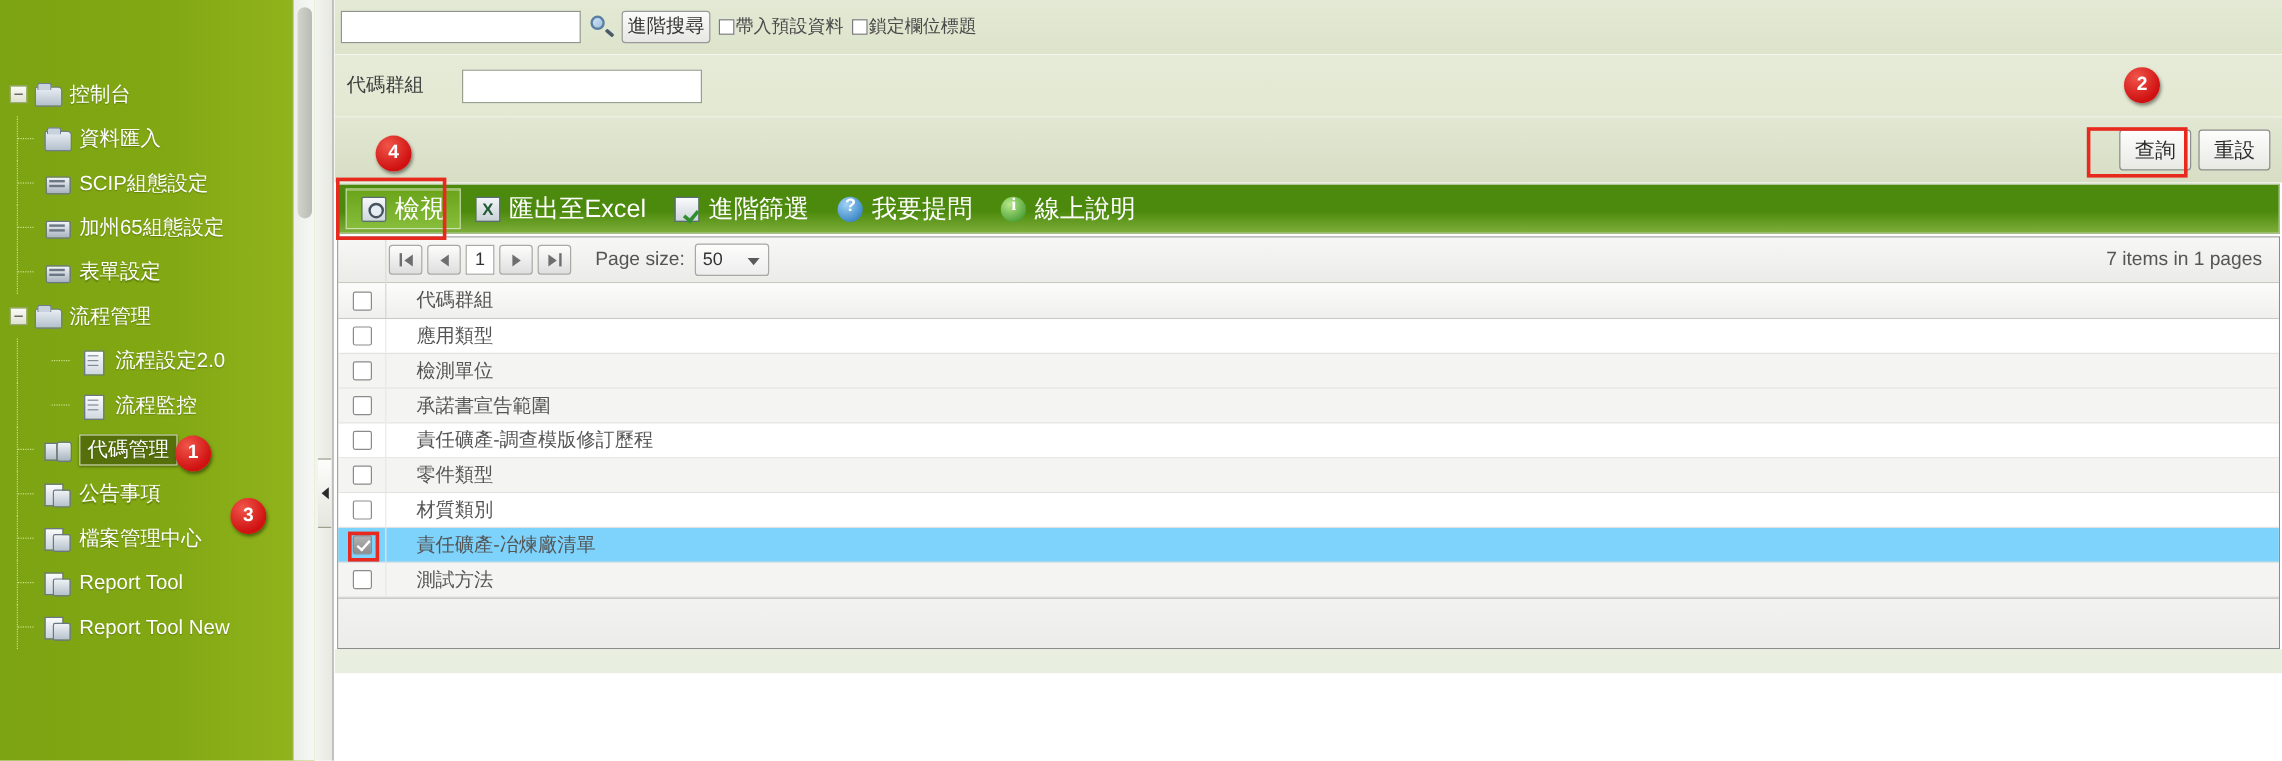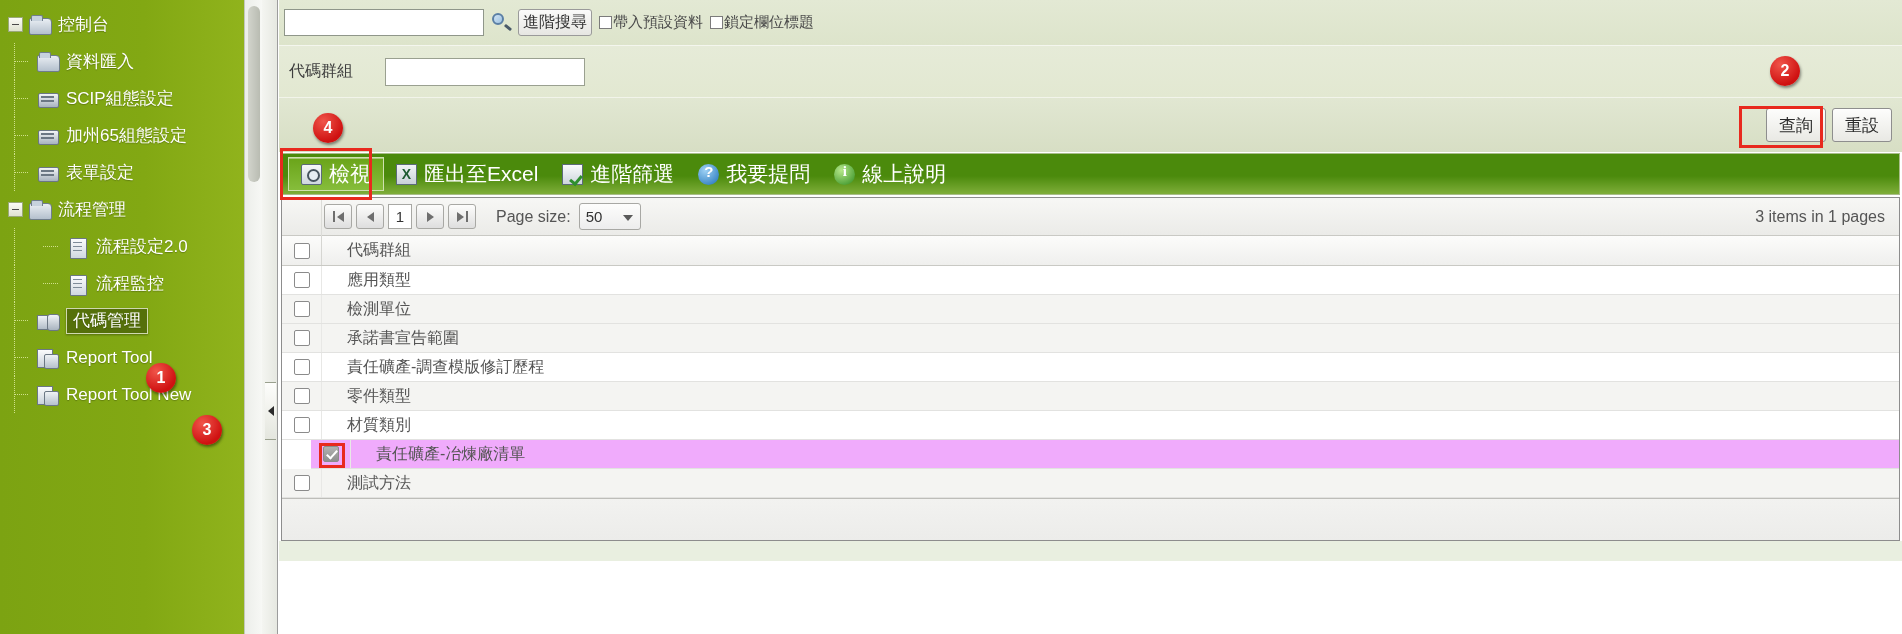--- a/index.html
+++ b/index.html
@@ -12,21 +12,21 @@
   }
   #app { position: relative; width: 1902px; height: 634px; }
 
   
   #sidebar {
     position: absolute; left: 0; top: 0;
     width: 262px; height: 634px;
     background: linear-gradient(to right, #7ca312 0%, #82a813 55%, #93b51e 100%);
     overflow: hidden;
   }
-  .tree { padding: 6px 0 0 0; }
+  .tree { padding: 16px 0 0 0; margin-top: 44px; }
   .tnode {
     position: relative;
     display: flex; align-items: center;
     height: 37px;
     padding-left: 8px;
     white-space: nowrap;
   }
   .tnode .guide {
     position: absolute; left: 14px; top: 0; bottom: 0;
     border-left: 1px dotted #cfe08a;
@@ -376,21 +376,21 @@
     border-bottom: 1px solid #e2e2e0;
     font-size: 16px; color: #555;
   }
   .row.header {
     background: linear-gradient(to bottom,#fcfcfb,#efefed);
     border-bottom: 1px solid #c9c9c4;
     height: 30px;
   }
   .row.odd { background: #ffffff; }
   .row.even { background: #f4f4f2; }
-  .row.sel { background: #f0abfc; margin-left: 29px; }
+  .row.sel { background: #7dd3fc; }
   .cell-cb {
     width: 40px; flex: 0 0 auto;
     display: flex; align-items: center; justify-content: center;
     border-right: 1px solid #e8e8e6;
     height: 100%;
     position: relative;
   }
   .row.header .cell-cb { border-right: 1px solid #d6d6d2; }
   .gcb {
     width: 16px; height: 16px;
@@ -514,20 +514,38 @@
           </span>
           <span class="tlabel">代碼管理</span>
         </div>
         <div class="tnode lvl2">
           <div class="guide"></div>
           <div class="dash" style="left: 15px; width: 13px; top: 18px;"></div>
           <span class="spacer-ind" style="width: 28px;"></span>
           <span class="ticon">
             <span class="ico-page"></span>
           </span>
+          <span class="tlabel">公告事項</span>
+        </div>
+        <div class="tnode lvl2">
+          <div class="guide"></div>
+          <div class="dash" style="left: 15px; width: 13px; top: 18px;"></div>
+          <span class="spacer-ind" style="width: 28px;"></span>
+          <span class="ticon">
+            <span class="ico-page"></span>
+          </span>
+          <span class="tlabel">檔案管理中心</span>
+        </div>
+        <div class="tnode lvl2">
+          <div class="guide"></div>
+          <div class="dash" style="left: 15px; width: 13px; top: 18px;"></div>
+          <span class="spacer-ind" style="width: 28px;"></span>
+          <span class="ticon">
+            <span class="ico-page"></span>
+          </span>
           <span class="tlabel">Report Tool</span>
         </div>
         <div class="tnode lvl2">
           <div class="guide"></div>
           <div class="dash" style="left: 15px; width: 13px; top: 18px;"></div>
           <span class="spacer-ind" style="width: 28px;"></span>
           <span class="ticon">
             <span class="ico-page"></span>
           </span>
           <span class="tlabel">Report Tool New</span>
@@ -626,21 +644,21 @@
         </div>
         <div class="pg-btn">
           <span class="tri-r"></span>
           <span class="bar-r"></span>
         </div>
         <div id="pagesize-label">Page size:</div>
         <div id="pagesize-select">
           <span>50</span>
           <span class="caret"></span>
         </div>
-        <div id="items-count">3 items in 1 pages</div>
+        <div id="items-count">7 items in 1 pages</div>
       </div>
 
       <div id="rows-container">
           <div class="row header">
             <div class="cell-cb">
               <span class="gcb"></span>
             </div>
             <div class="cell-name">代碼群組</div>
           </div>
           <div class="row odd">

